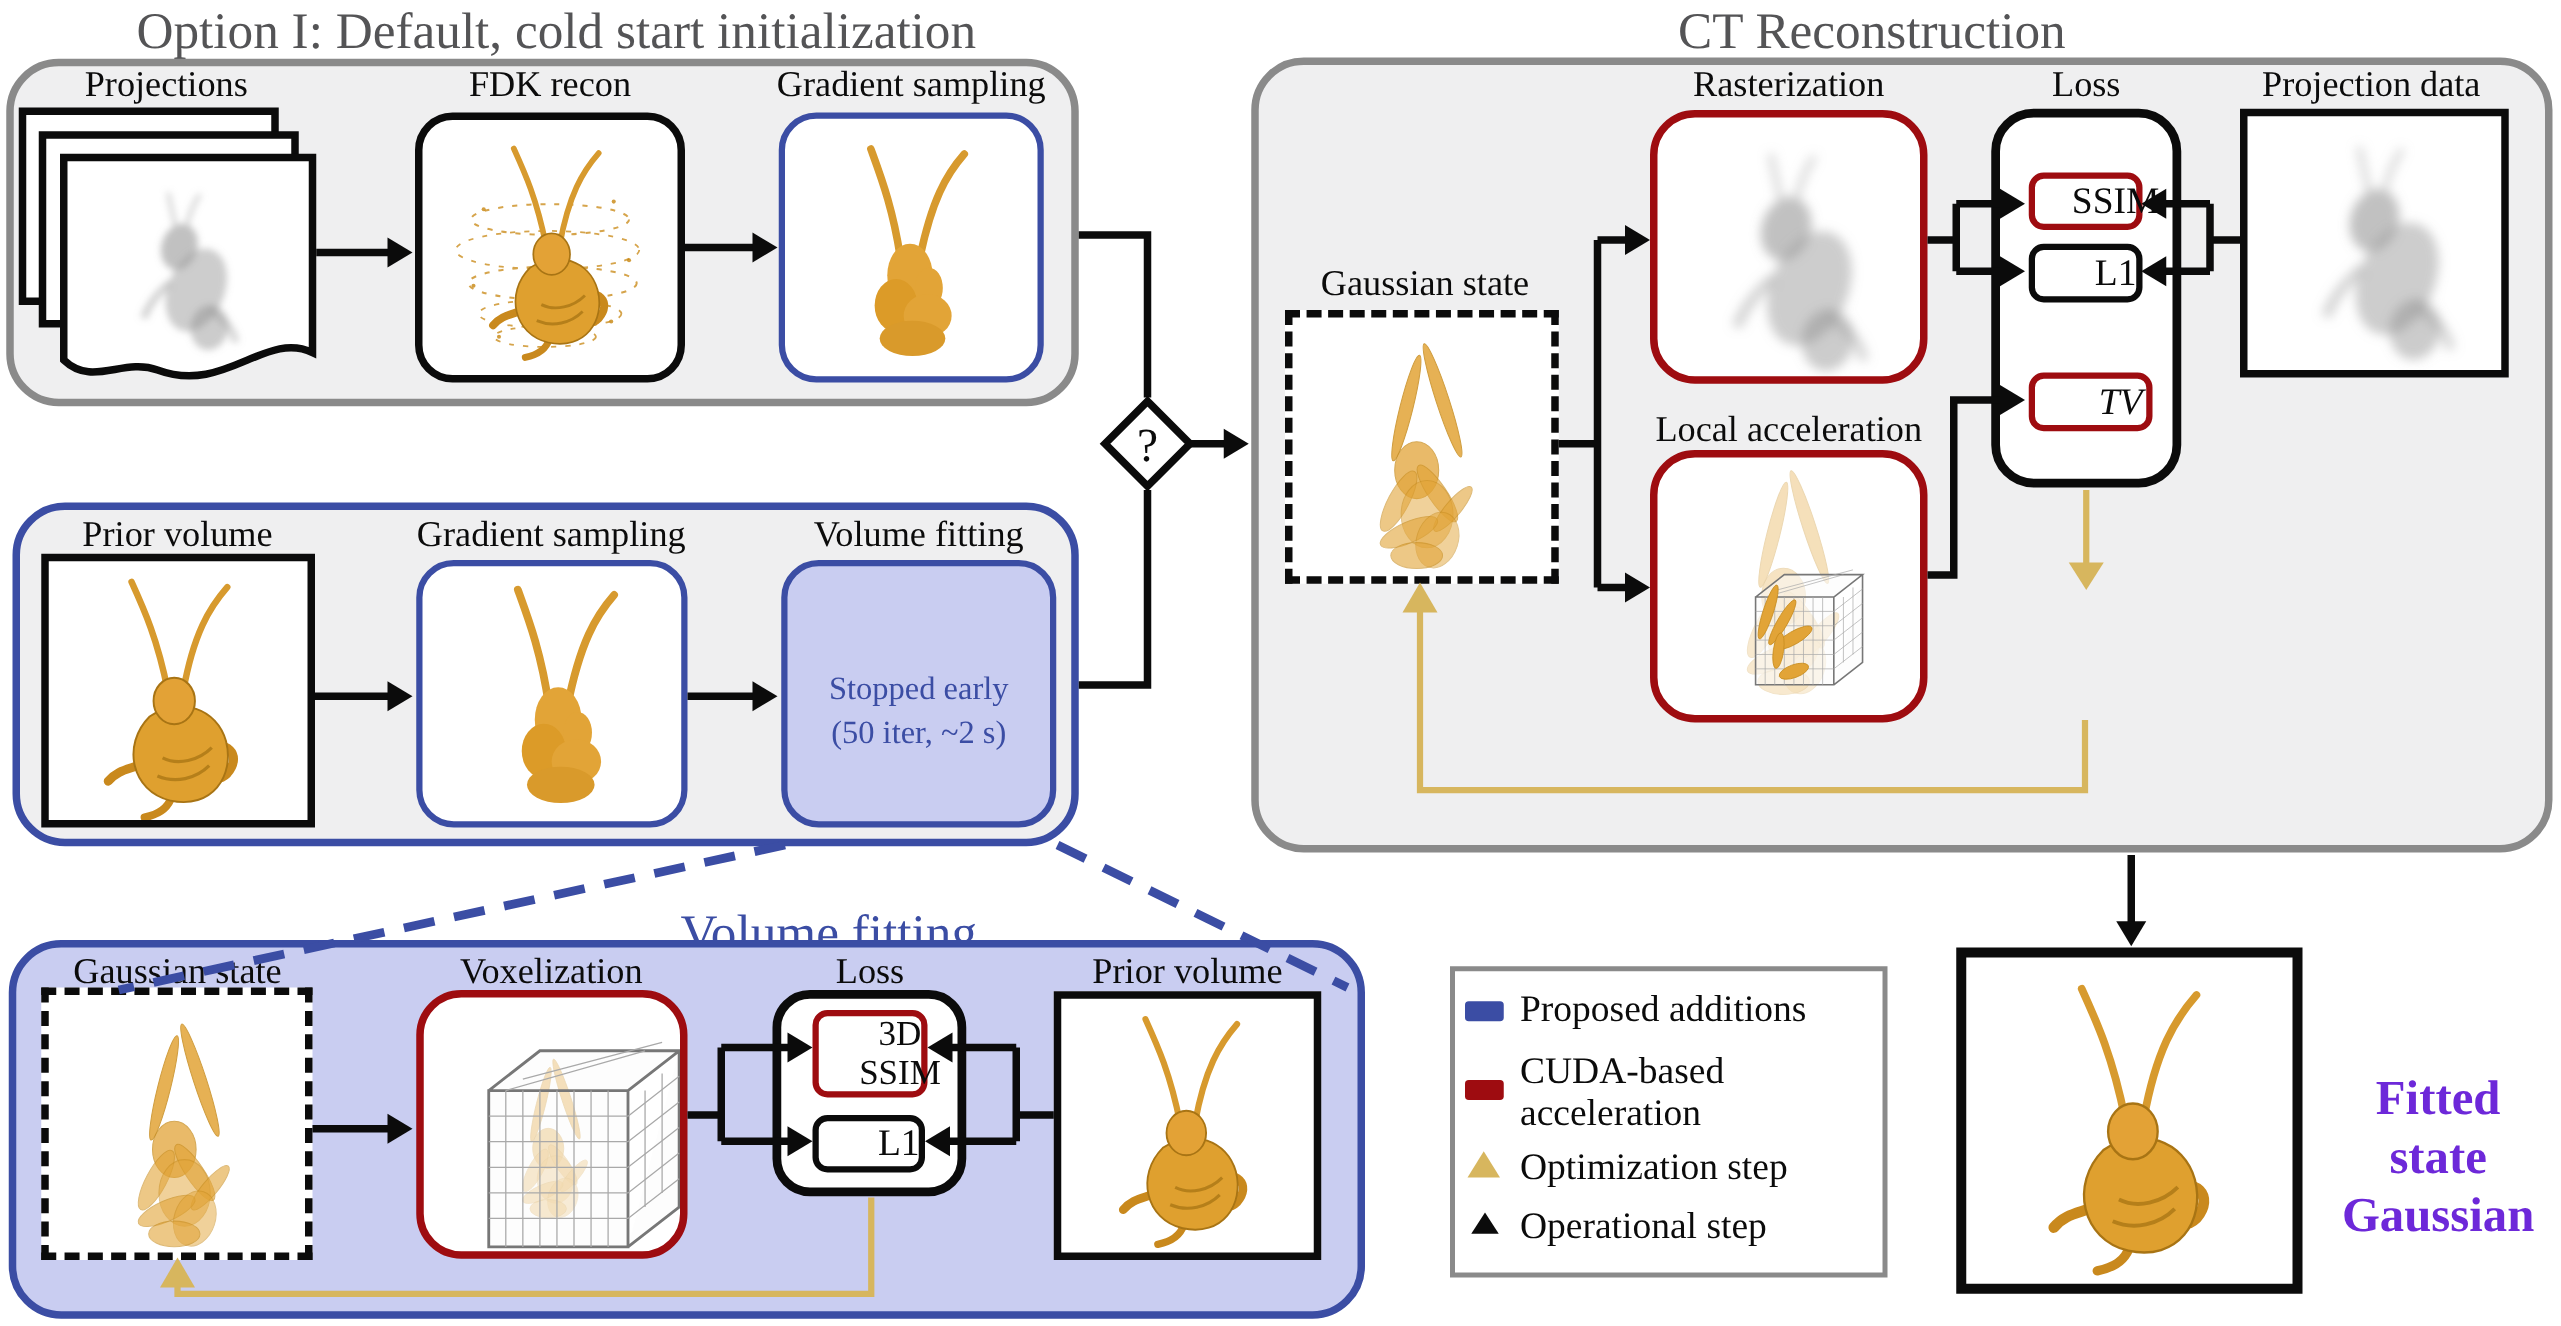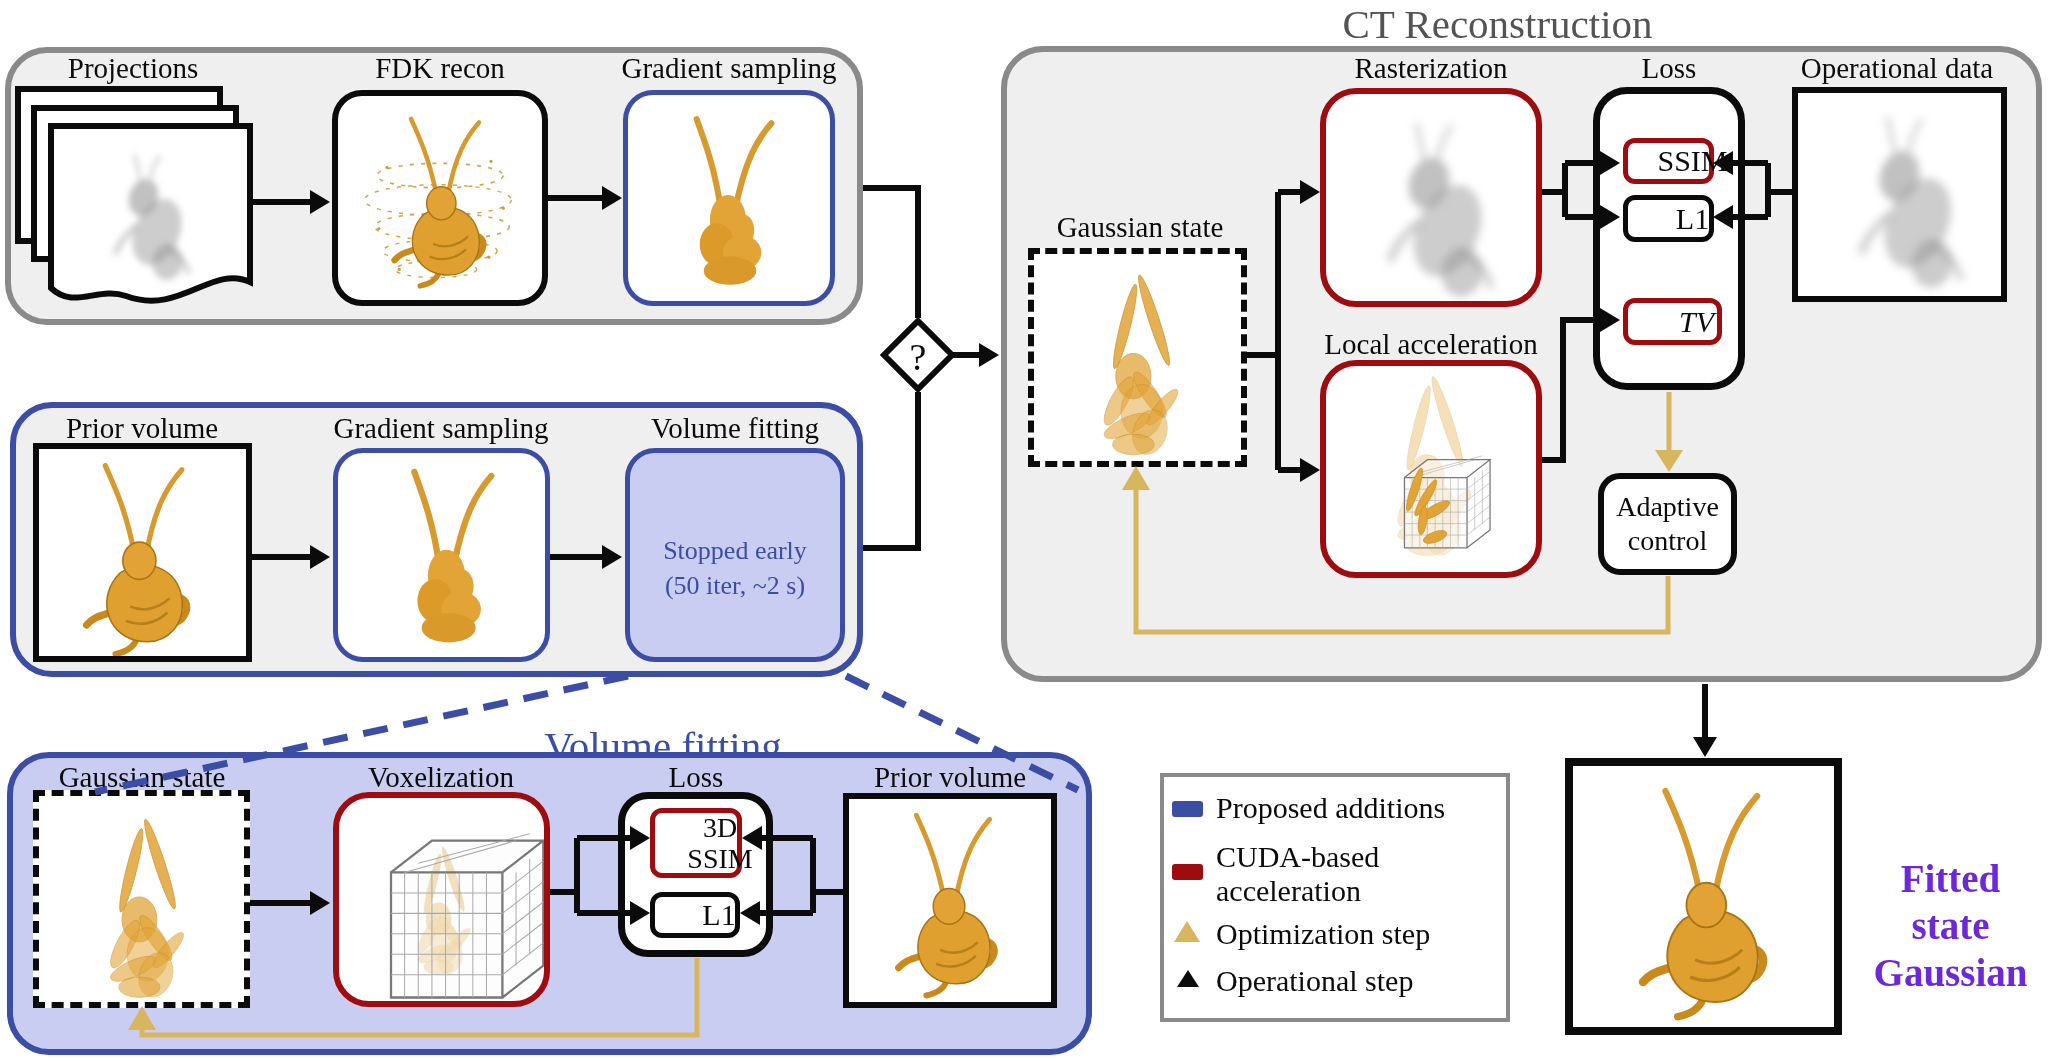--- a/index.html
+++ b/index.html
@@ -102,20 +102,21 @@
           <path d="M64,78 V188 M76,78 V188 M88,78 V188 M100,78 V188 M112,78 V188 M124,78 V188 M136,78 V188"></path>
           <path d="M52,96 H150 M52,114 H150 M52,132 H150 M52,150 H150 M52,168 H150"></path>
           <path d="M150,96 L186,68 M150,114 L186,86 M150,132 L186,104 M150,150 L186,122 M150,168 L186,140"></path>
           <path d="M162,78 V160 M174,66 V150"></path>
           <path d="M64,70 L162,42 M76,62 L174,36" transform="translate(0,8)"></path>
         </g>
       </g>
     </defs>
   </svg>
 
+  <div class="title gray" style="left:30px;top:0px;width:830px;">Option I: Default, cold start initialization</div>
 
   <div class="panel gray" style="left:5px;top:47px;width:858px;height:278px;"></div>
 
   <div class="lbl" style="left:33px;top:52px;width:200px;">Projections</div>
   <div class="lbl" style="left:340px;top:52px;width:200px;">FDK recon</div>
   <div class="lbl" style="left:617px;top:52px;width:224px;">Gradient sampling</div>
 
   <div class="imgwrap" style="left:14px;top:84px;width:240px;height:226px;">
     <svg class="fill" viewBox="0 0 240 226">
       <rect x="4" y="5" width="202" height="152" fill="#ffffff" stroke="#0b0b0b" stroke-width="6"></rect>
@@ -188,21 +189,21 @@
 
   <div class="lbl" style="left:898px;top:335px;width:40px;font-size:38px;z-index:60;">?</div>
 
   <div class="title gray" style="left:1190px;top:0px;width:615px;">CT Reconstruction</div>
 
   <div class="panel gray" style="left:1001px;top:46px;width:1041px;height:636px;"></div>
 
   <div class="lbl" style="left:1030px;top:211px;width:220px;">Gaussian state</div>
   <div class="lbl" style="left:1321px;top:52px;width:220px;">Rasterization</div>
   <div class="lbl" style="left:1593px;top:52px;width:152px;">Loss</div>
-  <div class="lbl" style="left:1787px;top:52px;width:220px;">Operational data</div>
+  <div class="lbl" style="left:1787px;top:52px;width:220px;">Projection data</div>
   <div class="lbl" style="left:1311px;top:328px;width:240px;">Local acceleration</div>
 
   <div class="dashedbox" style="left:1028px;top:248px;width:219px;height:219px;">
     <svg class="fill" viewBox="0 0 200 200">
       <use href="#bug-trans"></use>
     </svg>
   </div>
 
   <div class="box b-red rounded-lg" style="left:1320px;top:88px;width:222px;height:219px;">
     <svg class="fill" viewBox="0 0 200 200">
@@ -242,24 +243,20 @@
     </div>
 
   <div class="box b-black" style="left:1792px;top:87px;width:215px;height:215px;">
     <svg class="fill" viewBox="0 0 200 200">
       <g transform="translate(10,0)">
           <use href="#bug-gray"></use>
         </g>
     </svg>
   </div>
 
-  <div class="adaptive" style="left:1598px;top:473px;width:139px;height:102px;">
-    <span>Adaptive</span>
-    <span>control</span>
-  </div>
 
   <div class="title blue" style="left:463px;top:722px;width:400px;">Volume fitting</div>
 
   <div class="panel blue lav" style="left:7px;top:752px;width:1085px;height:303px;"></div>
 
   <div class="lbl" style="left:42px;top:761px;width:200px;">Gaussian state</div>
   <div class="lbl" style="left:331px;top:761px;width:220px;">Voxelization</div>
   <div class="lbl" style="left:620px;top:761px;width:152px;">Loss</div>
   <div class="lbl" style="left:850px;top:761px;width:200px;">Prior volume</div>
 

